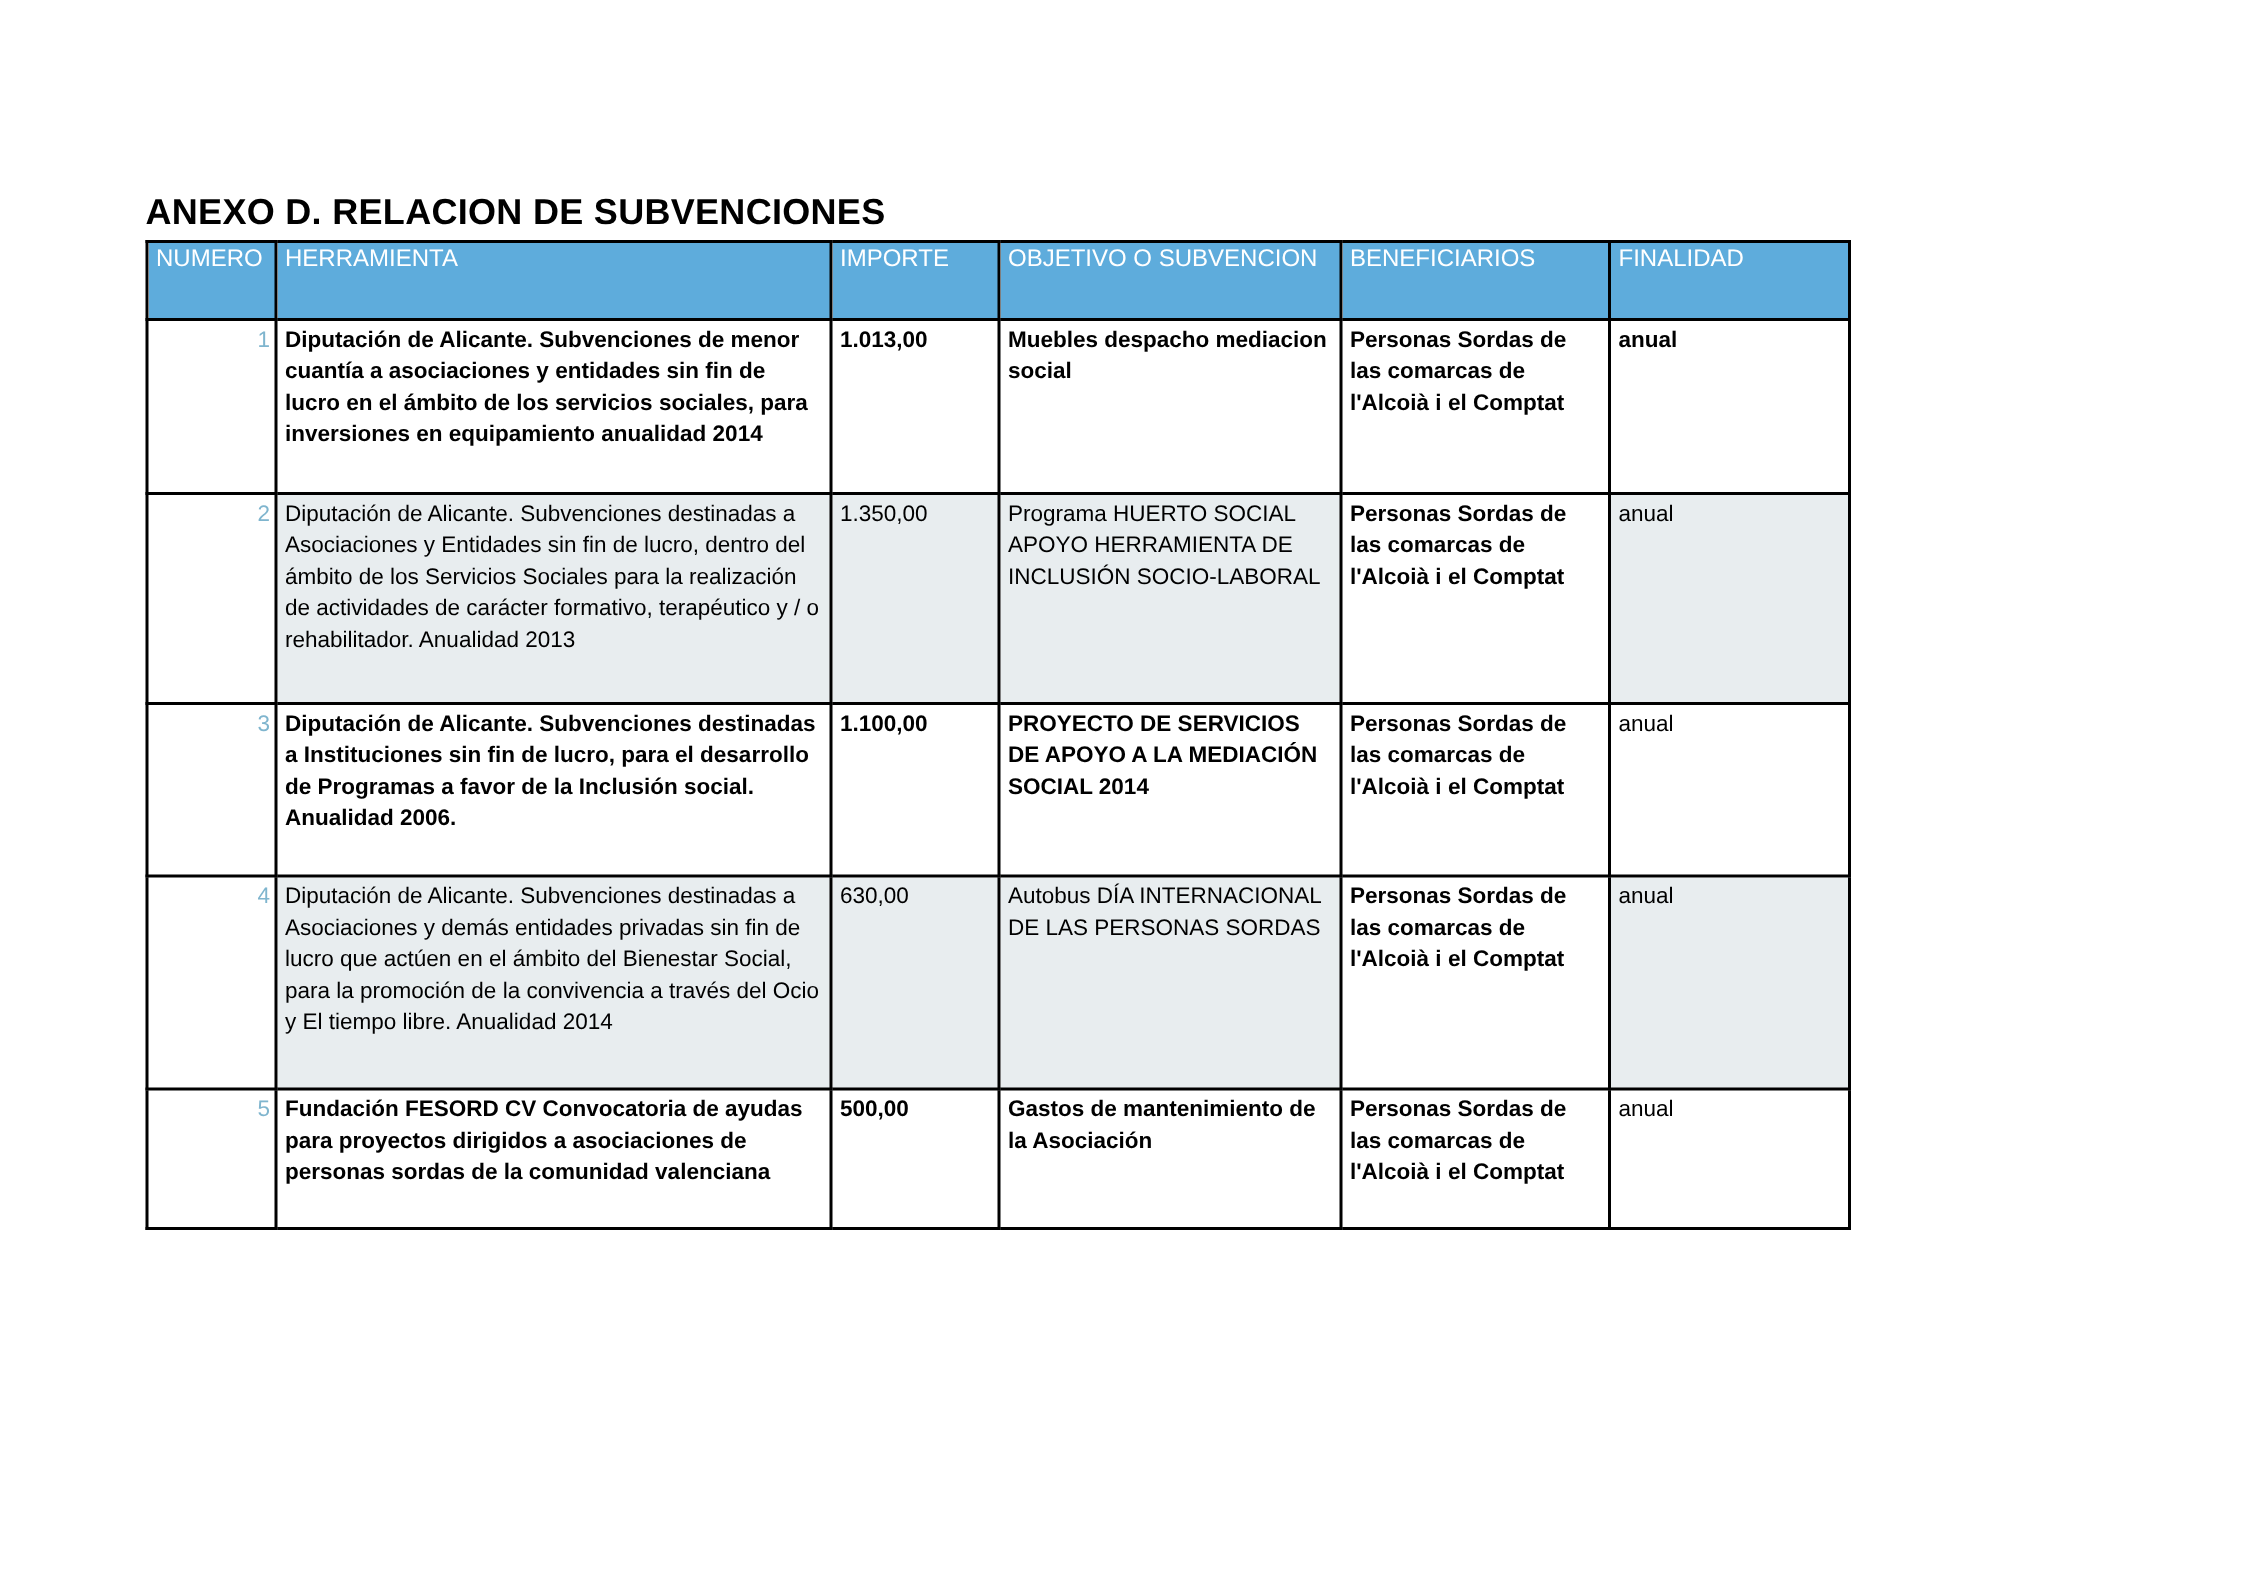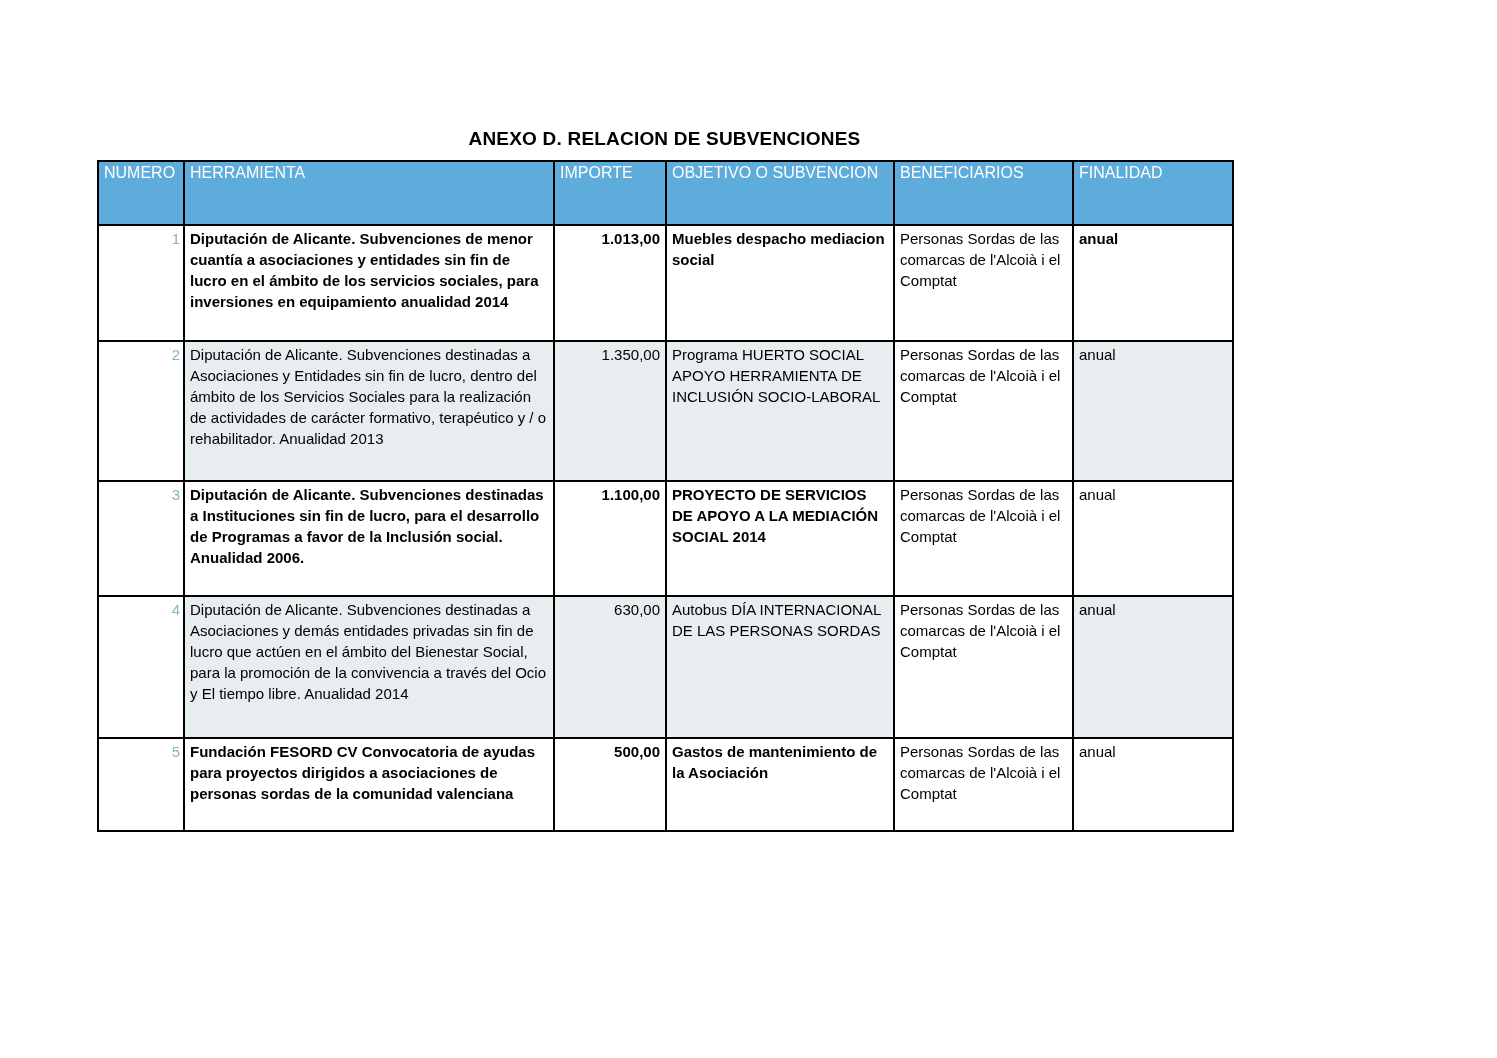--- a/index.html
+++ b/index.html
@@ -8,50 +8,49 @@
     width: 1497px; height: 1058px;
     background: #ffffff;
     font-family: "Liberation Sans", "DejaVu Sans", sans-serif;
     position: relative;
     overflow: hidden;
     color: #000;
   }
   .page-title {
     position: absolute;
     top: 128px; left: 97px; width: 1135px;
-    text-align: center;
-    font-size: 19px;
+    font-size: 24px;
     font-weight: 700;
     letter-spacing: 0.2px;
   }
   table.subsidies {
     position: absolute;
     top: 160px; left: 97px;
     width: 1135px;
     border-collapse: collapse;
     table-layout: fixed;
   }
   .subsidies th, .subsidies td {
     border: 2px solid #000;
     vertical-align: top;
     padding: 2px 5px;
     overflow: hidden;
   }
-  .subsidies thead tr { height: 64px; }
+  .subsidies thead tr { height: 52px; }
   .subsidies thead th {
     background: var(--header-bg, #5EACDC);
     color: var(--header-text, #ffffff);
     font-weight: 400;
     font-size: 16px;
     text-align: left;
   }
   .subsidies td { font-size: 15px; line-height: 21px; }
   td.col-numero  { text-align: right; color: var(--row-number-color, #7FB5CE); padding-right: 3px; }
-  td.col-importe { text-align: right; }
-  td.col-beneficiarios { font-weight: 400; background: #ffffff; }
+  td.col-importe { }
+  td.col-beneficiarios { font-weight: 700; background: #ffffff; }
   tr.shaded td { background: var(--shaded-row-bg, #E8EDEF); }
   tr.shaded td.col-numero, tr.shaded td.col-beneficiarios { background: #ffffff; }
   tr.emphasized td.col-subvencion,
   tr.emphasized td.col-importe,
   tr.emphasized td.col-objetivo { font-weight: 700; }
   tbody tr:nth-child(1) { height: 116px; }
   tbody tr:nth-child(2) { height: 140px; }
   tbody tr:nth-child(3) { height: 115px; }
   tbody tr:nth-child(4) { height: 142px; }
   tbody tr:nth-child(5) { height: 93px; }

